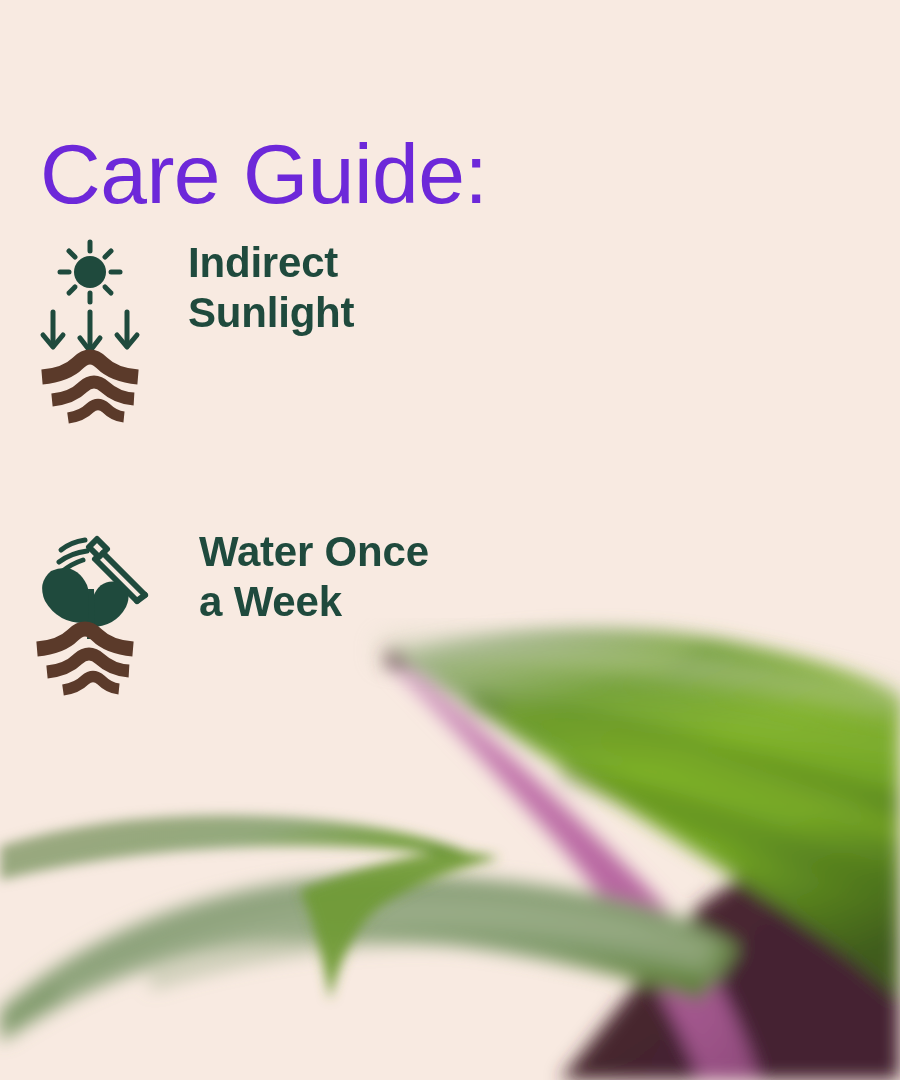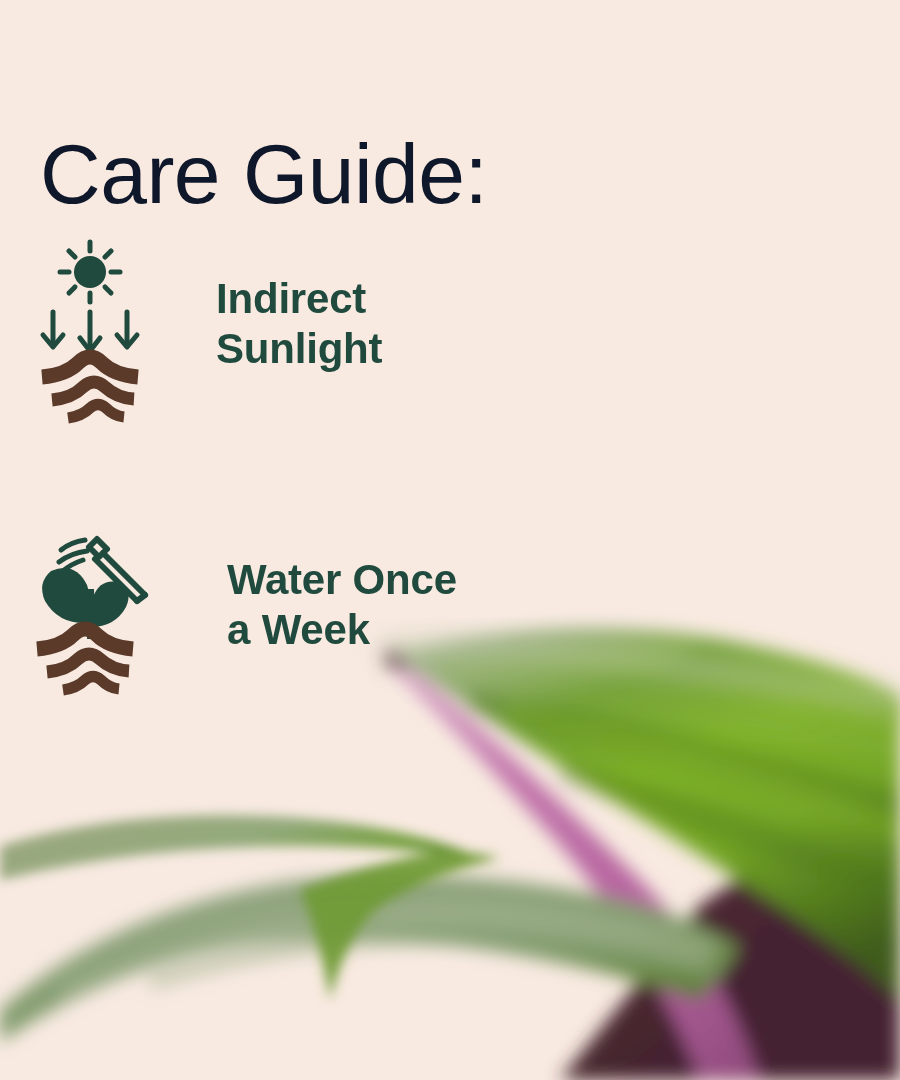--- a/index.html
+++ b/index.html
@@ -35,30 +35,29 @@
 
   
   #title {
     position: absolute;
     left: 40px;
     top: 76px;
     font-size: 84px;
     line-height: 1.0;
     letter-spacing: -0.5px;
     font-weight: 400;
-    color: #0f172a;
+    color: #6d28d9;
     white-space: nowrap;
   }
 
   
   .care-row {
     position: absolute;
     display: flex;
-    align-items: center;
-    gap: 28px;
+    align-items: flex-start;
   }
   #care-row-sunlight { left: 38px; top: 238px; }
   #care-row-water    { left: 33px; top: 527px; }
 
   .care-icon {
     width: 104px;
     height: 172px;
     flex: 0 0 auto;
     position: relative;
   }

